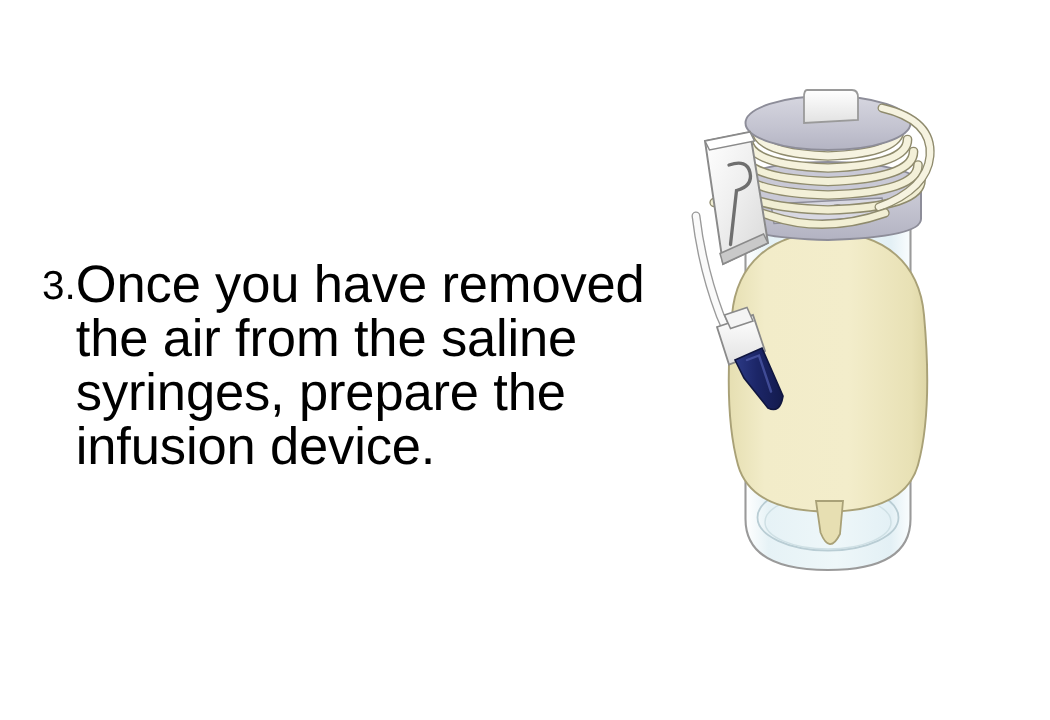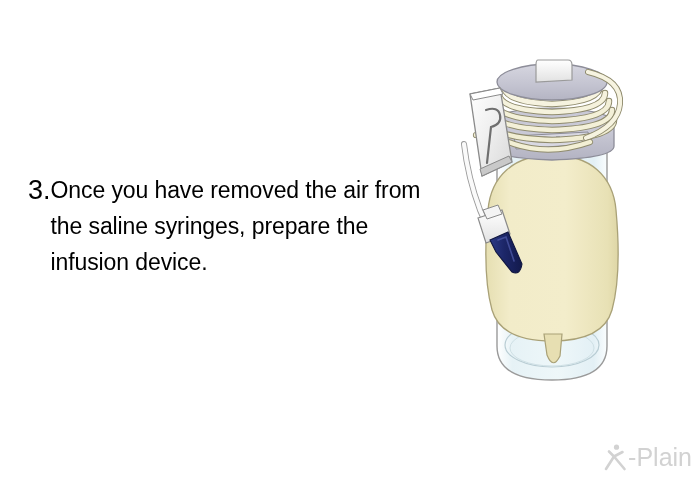--- a/index.html
+++ b/index.html
@@ -31,21 +31,21 @@
     align-items: flex-start;
   }
   #step-number {
     font-size: 27px;
     line-height: 36px;
     color: #000000;
     white-space: pre;
     flex: 0 0 auto;
   }
   #step-text {
-    font-size: 23px;
+    font-size: 35px;
     line-height: 36px;
     color: #000000;
     flex: 1 1 auto;
     letter-spacing: -0.1px;
   }
 
   
   #illustration {
     position: absolute;
     left: 440px;
@@ -210,22 +210,14 @@
       <g>
         <path d="M38,160 L62,152 L70,176 L46,185 Z" fill="url(#whiteGrad)" stroke="#8a8a8a" stroke-width="1.2"></path>
         <path d="M43,152 L58,147 L62,156 L47,161 Z" fill="#f4f4f4" stroke="#8a8a8a" stroke-width="1"></path>
       </g>
 
       <path d="M50,182 L68,174 L82,206 Q80,218 72,214 L56,194 Z" fill="url(#blueGrad)" stroke="#10163f" stroke-width="1.1"></path>
       <path d="M58,182 L66,179 L74,203" fill="none" stroke="#4d5aa8" stroke-width="1.6" stroke-linecap="round" opacity="0.75"></path>
     </svg>
   </div>
 
-  <div id="logo">
-    <svg id="logo-mark" viewBox="0 0 26 28">
-      <circle cx="13.5" cy="4.2" r="2.6" fill="#d2d2d2"></circle>
-      <path d="M3,26 L11,13.5 L6,8.5" fill="none" stroke="#d2d2d2" stroke-width="2.6" stroke-linecap="round" stroke-linejoin="round"></path>
-      <path d="M21.5,26 L11,13.5 L19.5,9" fill="none" stroke="#d2d2d2" stroke-width="2.6" stroke-linecap="round" stroke-linejoin="round"></path>
-    </svg>
-    <span id="logo-text">-Plain</span>
-  </div>
 
 </div>
 
 </body></html>

